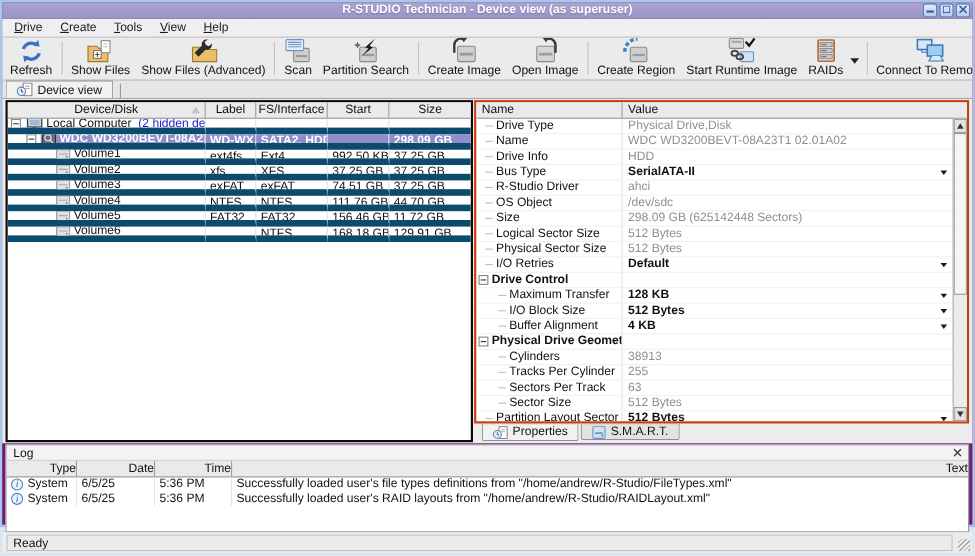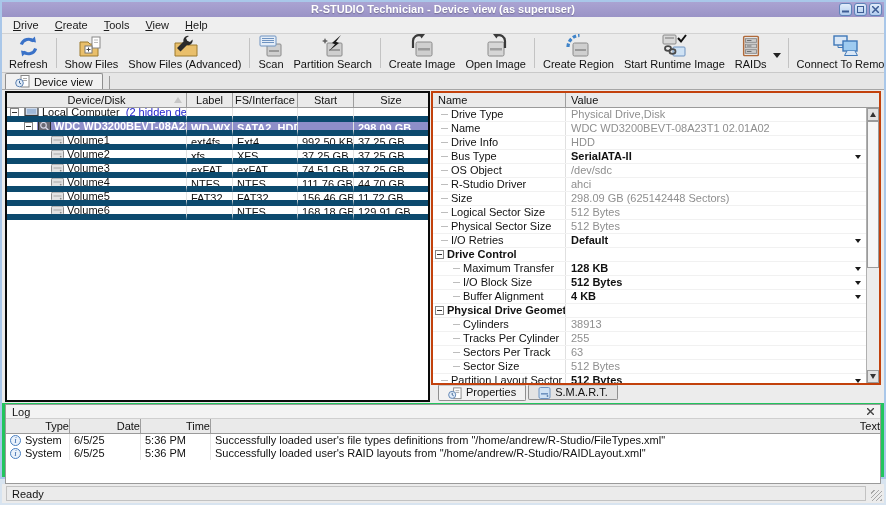--- a/index.html
+++ b/index.html
@@ -4,21 +4,21 @@
 <style>
   * { box-sizing: border-box; }
   html,body { margin:0; padding:0; }
   body {
     width:886px; height:505px; overflow:hidden;
     font-family:"Liberation Sans", sans-serif; font-size:11px; color:#111;
     background:#d8e4f0;
   }
   .window {
     width:886px; height:479px; border:2px solid #a9c7e9;
-    display:flex; flex-direction:column; background:#22c55e;
+    display:flex; flex-direction:column; background:#701a75;
   }
   
   .titlebar {
     flex:0 0 15px; background:linear-gradient(var(--titlebar-hi,#aaa3d2), var(--titlebar,#9a93c6));
     color:#fff; font-weight:bold; text-align:center; line-height:15px;
     position:relative; text-shadow:0 1px 1px rgba(0,0,0,.25); white-space:nowrap; overflow:hidden;
   }
   .win-btns { position:absolute; right:2px; top:1px; display:flex; gap:2px; }
   .win-btn {
     width:13px; height:13px; border:1px solid #5f83b9; border-radius:3px;
@@ -525,30 +525,30 @@
             <div class="rp-row">
               <div class="rp-name" style="padding-left: 8px;">
                 <span class="tree-dash"></span>
                 <span>Bus Type</span>
               </div>
               <div class="rp-value"><span class="val-edit">SerialATA-II</span><span class="drop-tri"></span></div>
             </div>
             <div class="rp-row">
               <div class="rp-name" style="padding-left: 8px;">
                 <span class="tree-dash"></span>
+                <span>R-Studio Driver</span>
+              </div>
+              <div class="rp-value"><span class="val-ro">ahci</span></div>
+            </div>
+            <div class="rp-row">
+              <div class="rp-name" style="padding-left: 8px;">
+                <span class="tree-dash"></span>
                 <span>OS Object</span>
               </div>
               <div class="rp-value"><span class="val-ro">/dev/sdc</span></div>
-            </div>
-            <div class="rp-row">
-              <div class="rp-name" style="padding-left: 8px;">
-                <span class="tree-dash"></span>
-                <span>R-Studio Driver</span>
-              </div>
-              <div class="rp-value"><span class="val-ro">ahci</span></div>
             </div>
             <div class="rp-row">
               <div class="rp-name" style="padding-left: 8px;">
                 <span class="tree-dash"></span>
                 <span>Size</span>
               </div>
               <div class="rp-value"><span class="val-ro">298.09 GB (625142448 Sectors)</span></div>
             </div>
             <div class="rp-row">
               <div class="rp-name" style="padding-left: 8px;">

